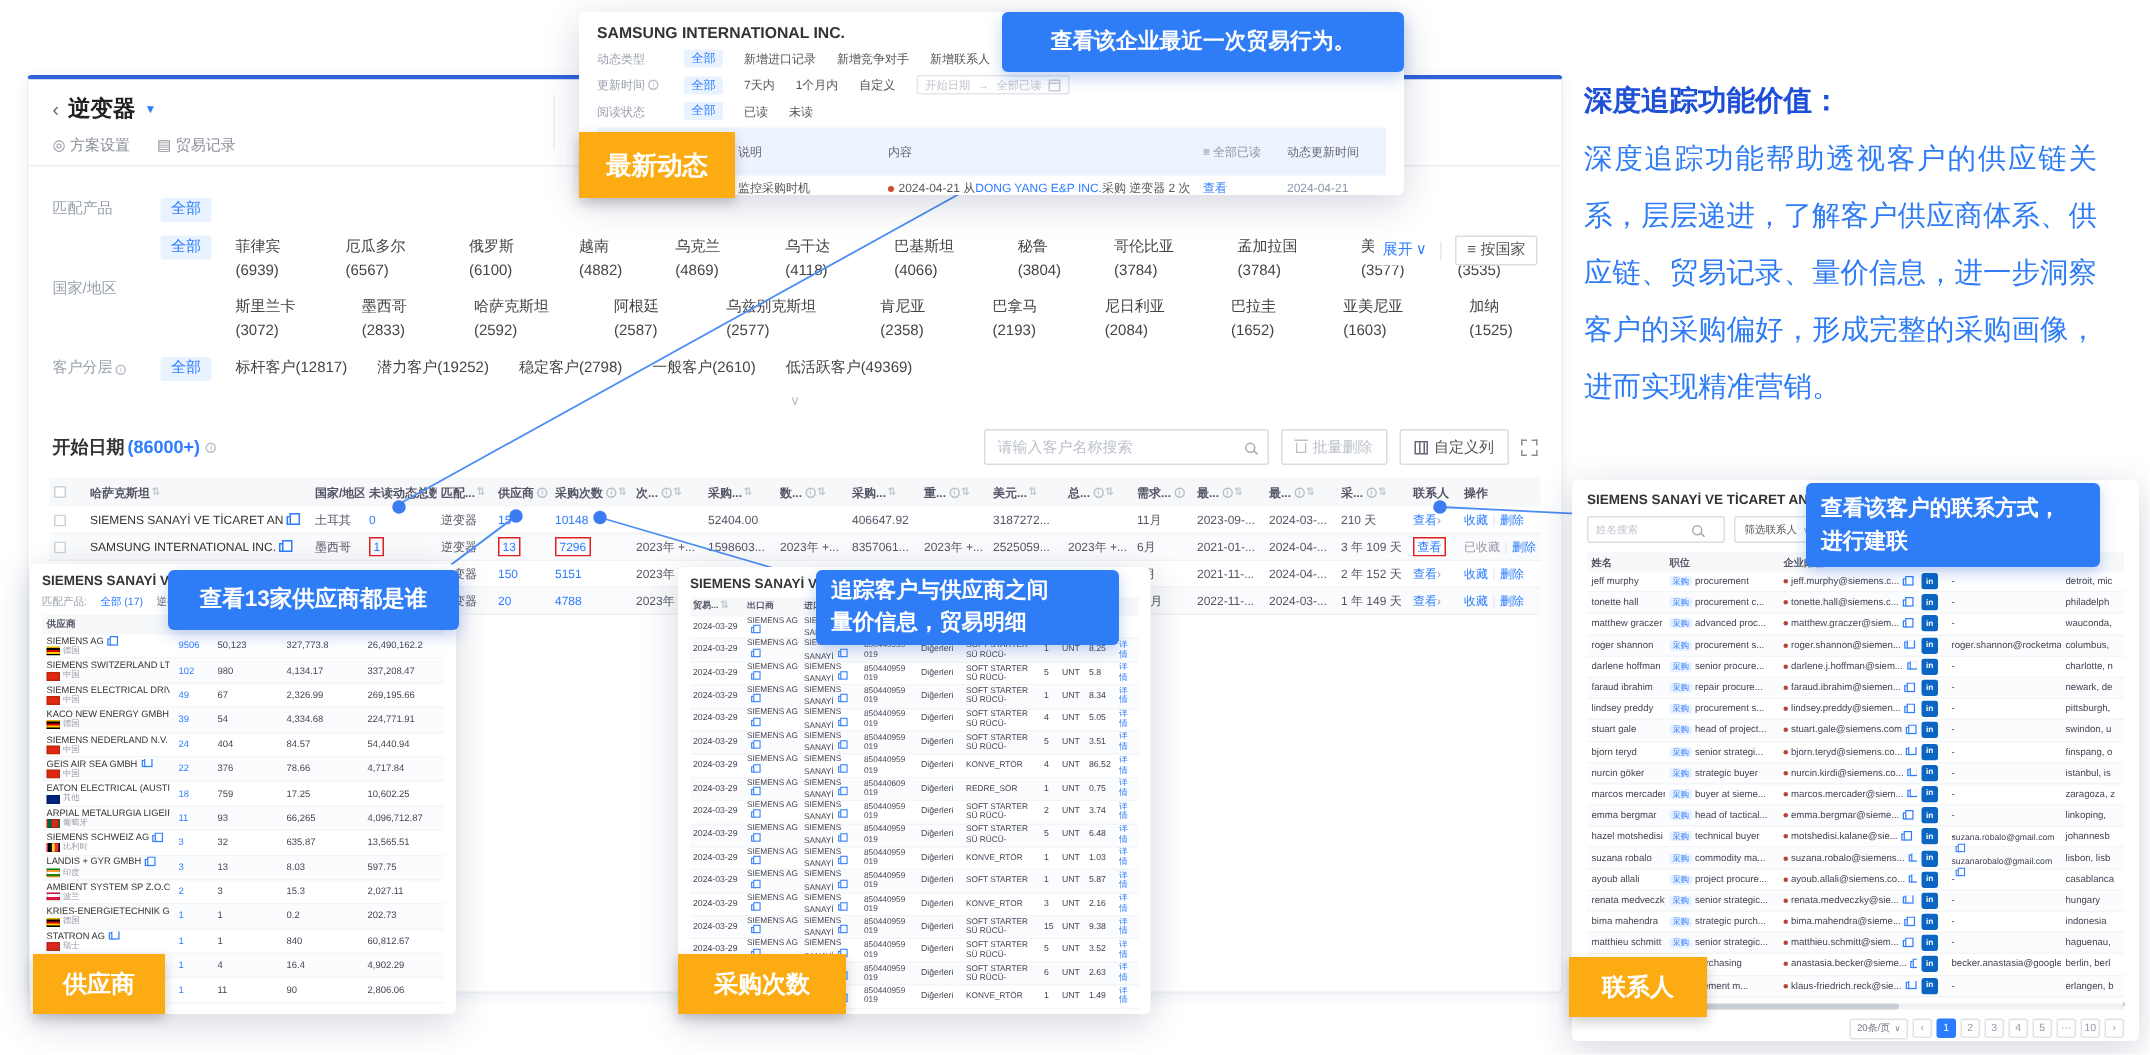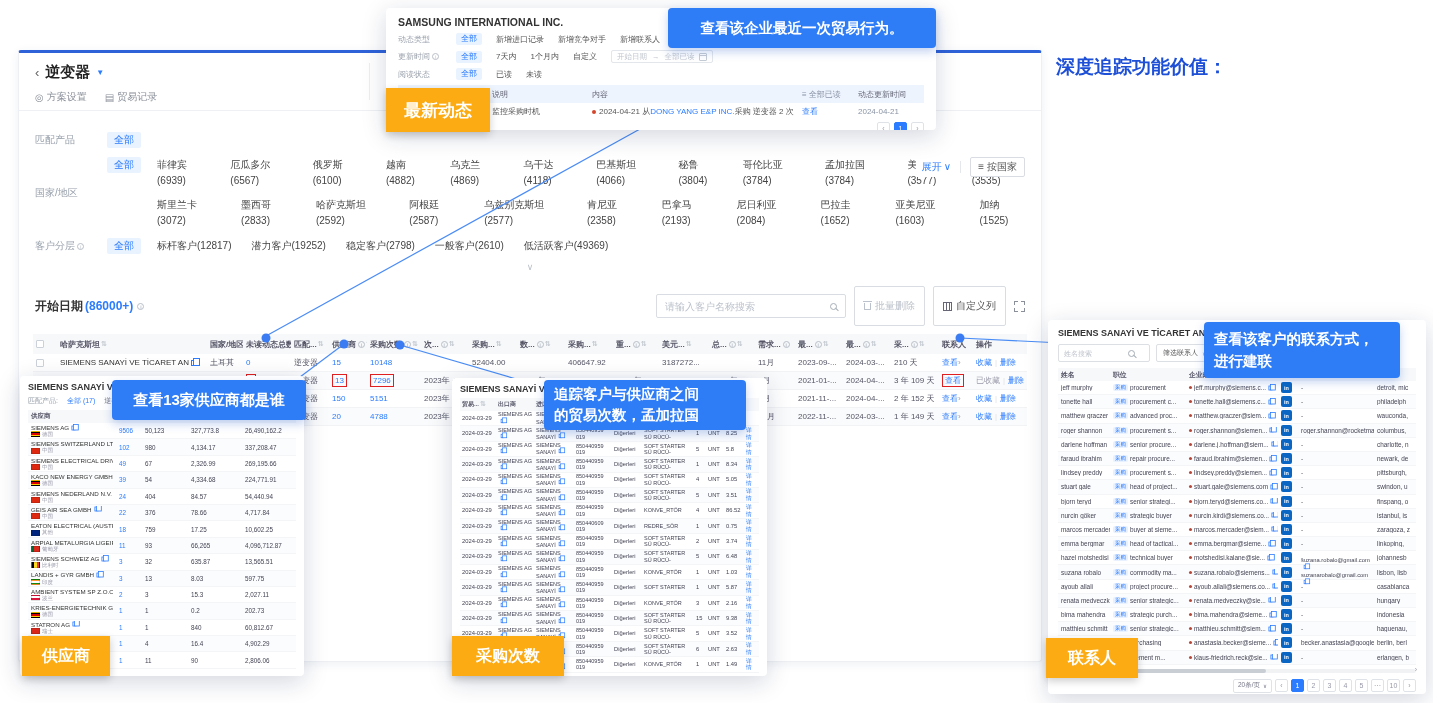--- a/index.html
+++ b/index.html
@@ -68,21 +68,21 @@
   .bycountry{border:1px solid #d9dde3;border-radius:2px;padding:1px 7px;color:#555;background:#fff;display:flex;gap:3px;align-items:center}
   .collapse{text-align:center;color:#b9bfc8;font-size:9px;height:16px;margin-top:8px}
 
   .toolbar{display:flex;align-items:center;padding:8px 16px;justify-content:space-between}
   .total{font-size:12px;font-weight:bold;display:flex;align-items:center;gap:2px}
   .total .num{color:#2b7cff}
   .tools{display:flex;gap:8px;align-items:center}
   .search{width:190px;height:24px;border:1px solid #d9dde3;border-radius:2px;display:flex;align-items:center;padding:0 8px;gap:6px}
   .search input{border:none;outline:none;flex:1;font-size:10px;color:#555;font-family:inherit}
   .search input::placeholder{color:#bcc2cb}
-  .btn{height:40px;border:1px solid #d9dde3;border-radius:2px;display:flex;align-items:center;gap:4px;padding:0 9px;font-size:10px;color:#555;background:#fff}
+  .btn{height:24px;border:1px solid #d9dde3;border-radius:2px;display:flex;align-items:center;gap:4px;padding:0 9px;font-size:10px;color:#555;background:#fff}
   .btn.disabled{color:#bcc2cb}
 
   .table{margin:0 14px}
   .thead{display:flex;background:#f6f8fa;height:20px;align-items:center;font-size:8px;color:#556;font-weight:bold}
   .trow{display:flex;height:18px;align-items:center;font-size:8px;color:#556;border-bottom:1px solid #f2f3f5}
   .trow:nth-child(even){background:#fafbfc}
   .cell{padding:0 3px;overflow:hidden;white-space:nowrap;flex-shrink:0;display:flex;align-items:center}
   .cname{color:#333}
   .blue{color:#2b7cff}
   .grayl{color:#99a}
@@ -95,21 +95,21 @@
   .tooltip{position:absolute;background:#2e7cf6;color:#fff;border-radius:4px;z-index:6;font-weight:bold;box-shadow:0 4px 10px rgba(20,80,200,.25)}
   .ylabel{position:absolute;background:#fcac12;color:#fff;z-index:7;font-weight:bold;display:flex;align-items:center;justify-content:center;box-shadow:0 3px 8px rgba(0,0,0,.2)}
 
   
   .ap{left:386px;top:8px;width:550px;height:122px;padding:8px 12px 4px;z-index:5}
   .ap-title{font-size:10.5px}
   .ap-frow{display:flex;gap:14px;font-size:8px;color:#555;margin-top:5px;align-items:center}
   .ap-flabel{color:#9aa1ac;width:44px;flex-shrink:0;display:flex;align-items:center}
   .ap-all{background:#e9f2ff;color:#2b7cff;padding:0 5px;border-radius:2px;line-height:12px}
   .ap-date{border:1px solid #e3e6ea;border-radius:2px;color:#c0c5cd;padding:0 5px;font-size:7.5px;height:13px;display:flex;align-items:center;gap:5px}
-  .ap-head{display:flex;background:#eef4fe;height:18px;align-items:center;font-size:8px;color:#667;margin-top:5px}
+  .ap-head{display:flex;background:#eef4fe;height:32px;align-items:center;font-size:8px;color:#667;margin-top:5px}
   .ap-row{display:flex;height:17px;align-items:center;font-size:8px;color:#555}
   .ap-c{padding:0 4px;overflow:hidden;white-space:nowrap;display:flex;align-items:center}
   .ap-pg{display:flex;justify-content:flex-end;gap:4px;margin-top:2px}
   .pgbox{width:13px;height:13px;border:1px solid #dfe3e8;border-radius:2px;font-size:7px;color:#99a;display:flex;align-items:center;justify-content:center;background:#fff}
   .pgbox.active{background:#2b7cff;border-color:#2b7cff;color:#fff}
 
   
   .sp{left:20px;top:376px;width:284px;height:300px;padding:6px 8px}
   .sp-title{font-size:9px}
   .sp-filter{font-size:7px;color:#99a1ab;margin:4px 0;display:flex;gap:9px;align-items:center}
@@ -1582,27 +1582,28 @@
         <span class="pgbox">10</span>
       </span>
     <span class="pgbox">›</span>
   </div>
 </div>
 
 <div class="tooltip tt-activity">查看该企业最近一次贸易行为。</div>
 <div class="tooltip tt-supplier">查看13家供应商都是谁</div>
 <div class="tooltip tt-purchase">
   <div>追踪客户与供应商之间</div>
-  <div>的贸易次数，孟加拉国</div>
+  <div>量价信息，贸易明细</div>
 </div>
 <div class="tooltip tt-contact">
   <div>查看该客户的联系方式，</div>
   <div>进行建联</div>
 </div>
 
 <div class="ylabel yl-activity">最新动态</div>
 <div class="ylabel yl-supplier">供应商</div>
 <div class="ylabel yl-purchase">采购次数</div>
 <div class="ylabel yl-contact">联系人</div>
 
 <div class="vblock">
   <div class="vtitle">深度追踪功能价值：</div>
+  <div class="vbody">深度追踪功能帮助透视客户的供应链关系，层层递进，了解客户供应商体系、供应链、贸易记录、量价信息，进一步洞察客户的采购偏好，形成完整的采购画像，进而实现精准营销。</div>
 </div>
 
 </body></html>

